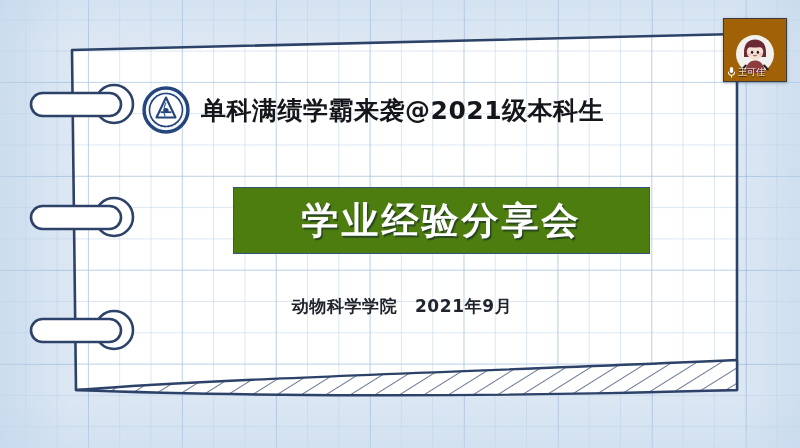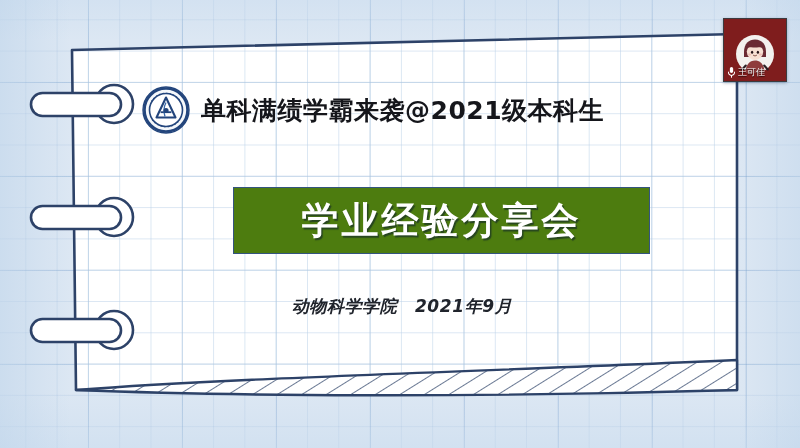--- a/index.html
+++ b/index.html
@@ -120,40 +120,39 @@
 
   
   .footer-line {
     position: absolute;
     left: 0;
     top: 298px;
     width: 800px;
     text-align: center;
     padding-left: 4px;
     box-sizing: border-box;
-    font-style: italic;
   }
   .footer-text {
     font-family: "DejaVu Sans", "Liberation Sans", sans-serif;
     font-size: 17px;
     font-weight: bold;
     color: #20242c;
     letter-spacing: 0.6px;
     white-space: pre;
     line-height: 1;
   }
 
   
   .video-tile {
     position: absolute;
     left: 723px;
     top: 18px;
     width: 62px;
     height: 62px;
-    background: #7f1d1d;
+    background: #a16207;
     border: 1px solid #3b3b3f;
     overflow: hidden;
     box-shadow: 0 1px 3px rgba(25,45,75,0.35);
   }
   .avatar-wrap {
     position: absolute;
     left: 50%;
     top: 16px;
     transform: translateX(-50%);
     width: 38px;

